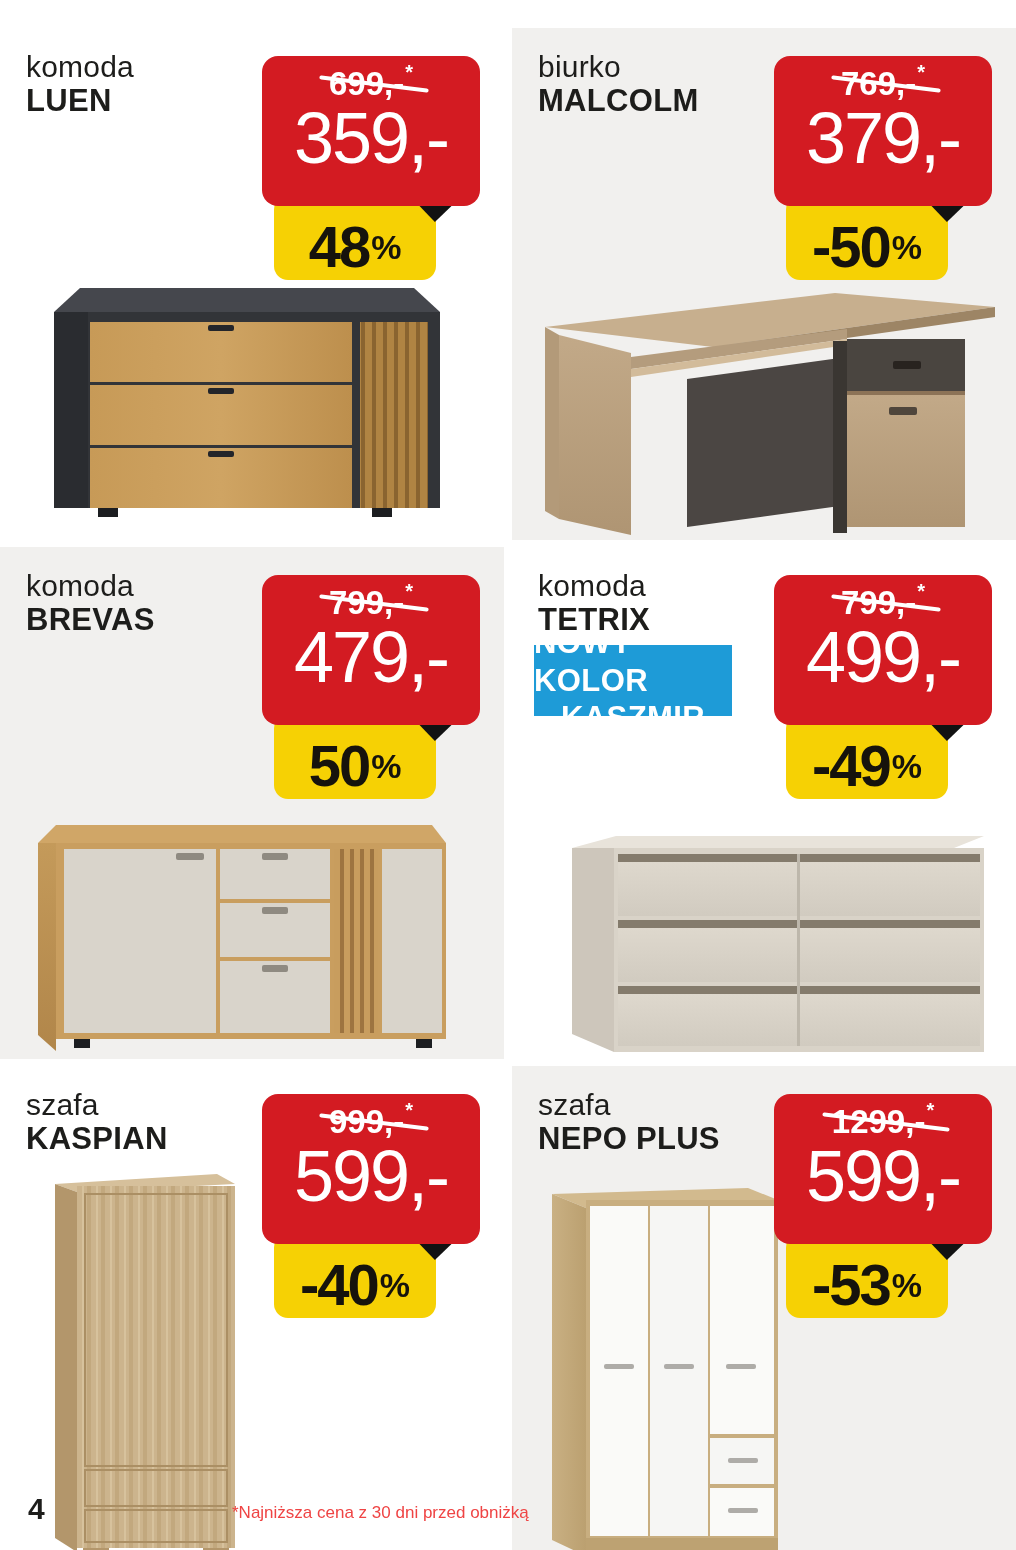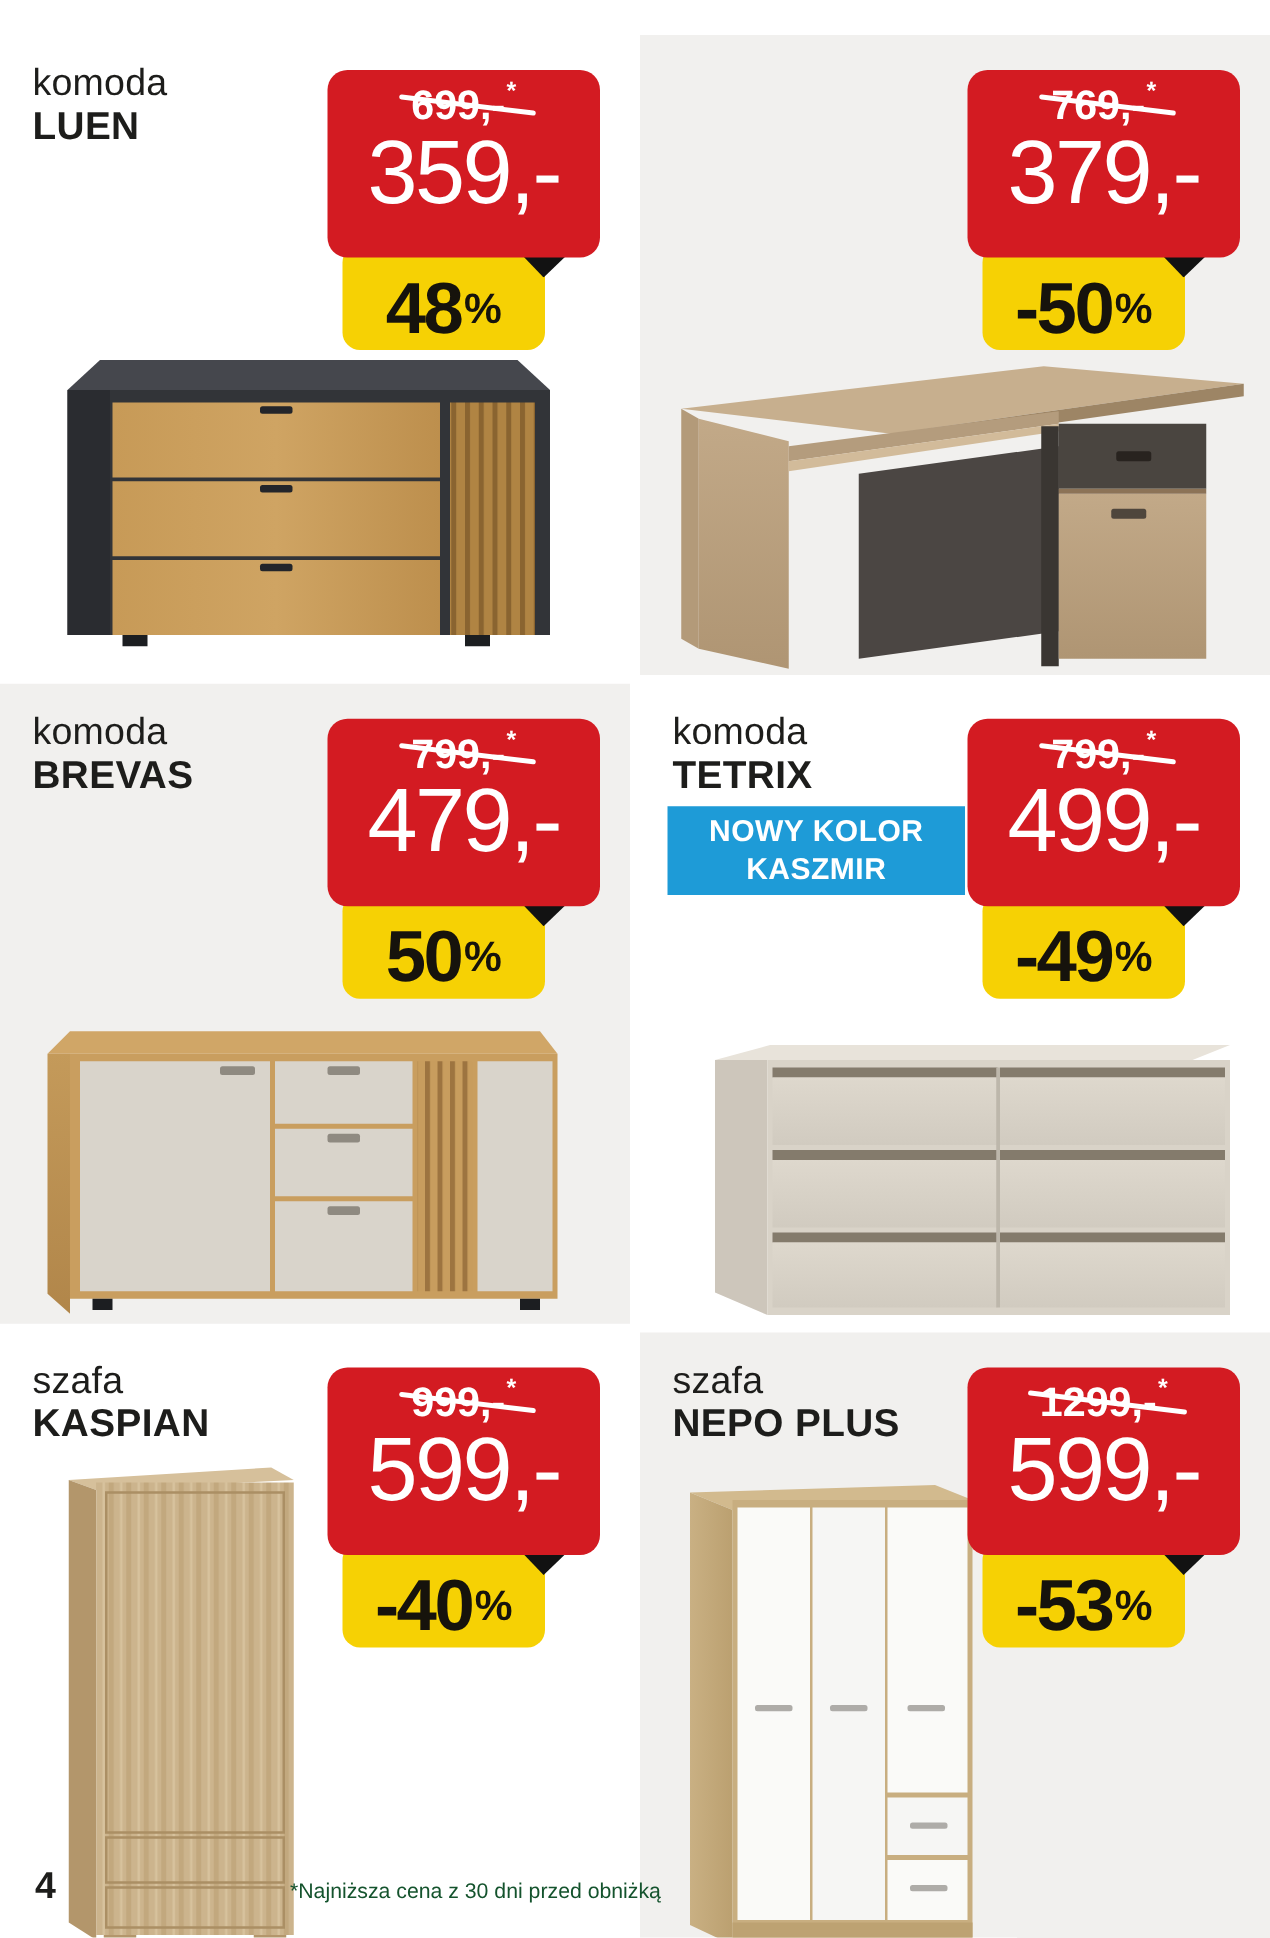--- a/index.html
+++ b/index.html
@@ -23,27 +23,27 @@
        border-radius:2px;transform:rotate(7deg);}
   .old sup{font-size:20px;position:relative;top:-4px;margin-left:1px;}
   .new{font-size:72px;font-weight:400;line-height:.92;letter-spacing:-2px;margin-top:2px;}
   .fold{position:absolute;left:146px;top:138px;width:56px;height:28px;background:#121212;
        clip-path:polygon(0 0,100% 0,48% 100%);z-index:2;}
   .yellow{position:absolute;left:12px;top:140px;width:162px;height:84px;background:var(--yellow,#f6d104);
        border-radius:14px;z-index:2;display:flex;align-items:flex-end;justify-content:center;color:#16130c;}
   .disc{font-size:58px;font-weight:800;letter-spacing:-2px;}
   .pct{font-size:34px;font-weight:800;display:inline-block;transform:translateY(-13px);margin-left:2px;}
 
-  .bluebadge{position:absolute;left:22px;top:98px;width:238px;height:71px;background:var(--blue,#1e9bd7);
+  .bluebadge{position:absolute;left:22px;top:98px;width:198px;height:71px;background:var(--blue,#1e9bd7);
        color:#fff;display:flex;flex-direction:column;align-items:center;justify-content:center;
-       font-weight:700;font-size:24px;line-height:1.22;letter-spacing:.4px;z-index:1;}
+       font-weight:700;font-size:31px;line-height:1.22;letter-spacing:.4px;z-index:1;}
 
   .art{position:absolute;}
   .pagenum{position:absolute;left:28px;top:1492px;font-size:30px;font-weight:700;}
-  .footnote{position:absolute;left:232px;top:1503px;font-size:17px;color:#14532d;text-align:center;}
+  .footnote{position:absolute;left:232px;top:1503px;font-size:17px;color:#ef4444;text-align:center;}
 </style>
 </head>
 <body>
 
 <section class="tile t1">
   <div class="label">
     <div class="cat">komoda</div>
     <div class="name">LUEN</div>
   </div>
   <div class="pricebox">
@@ -78,20 +78,24 @@
     <rect x="166" y="47" width="26" height="6" rx="2" fill="#23252a"></rect>
     <rect x="166" y="110" width="26" height="6" rx="2" fill="#23252a"></rect>
     <rect x="166" y="173" width="26" height="6" rx="2" fill="#23252a"></rect>
     <rect x="318" y="44" width="68" height="186" fill="url(#slat1)"></rect>
     <rect x="56" y="230" width="20" height="9" fill="#1c1e21"></rect>
     <rect x="330" y="230" width="20" height="9" fill="#1c1e21"></rect>
   </svg>
 </section>
 
 <section class="tile t2 alt">
+  <div class="label">
+    <div class="cat">biurko</div>
+    <div class="name">MALCOLM</div>
+  </div>
   <div class="pricebox">
     <div class="yellow">
       <span class="disc">-50</span>
         <span class="pct">%</span>
     </div>
     <div class="fold"></div>
     <div class="red">
       <div class="old"><span>769,-</span><sup>*</sup><span class="strike"></span></div>
       <div class="new">379,-</div>
     </div>

